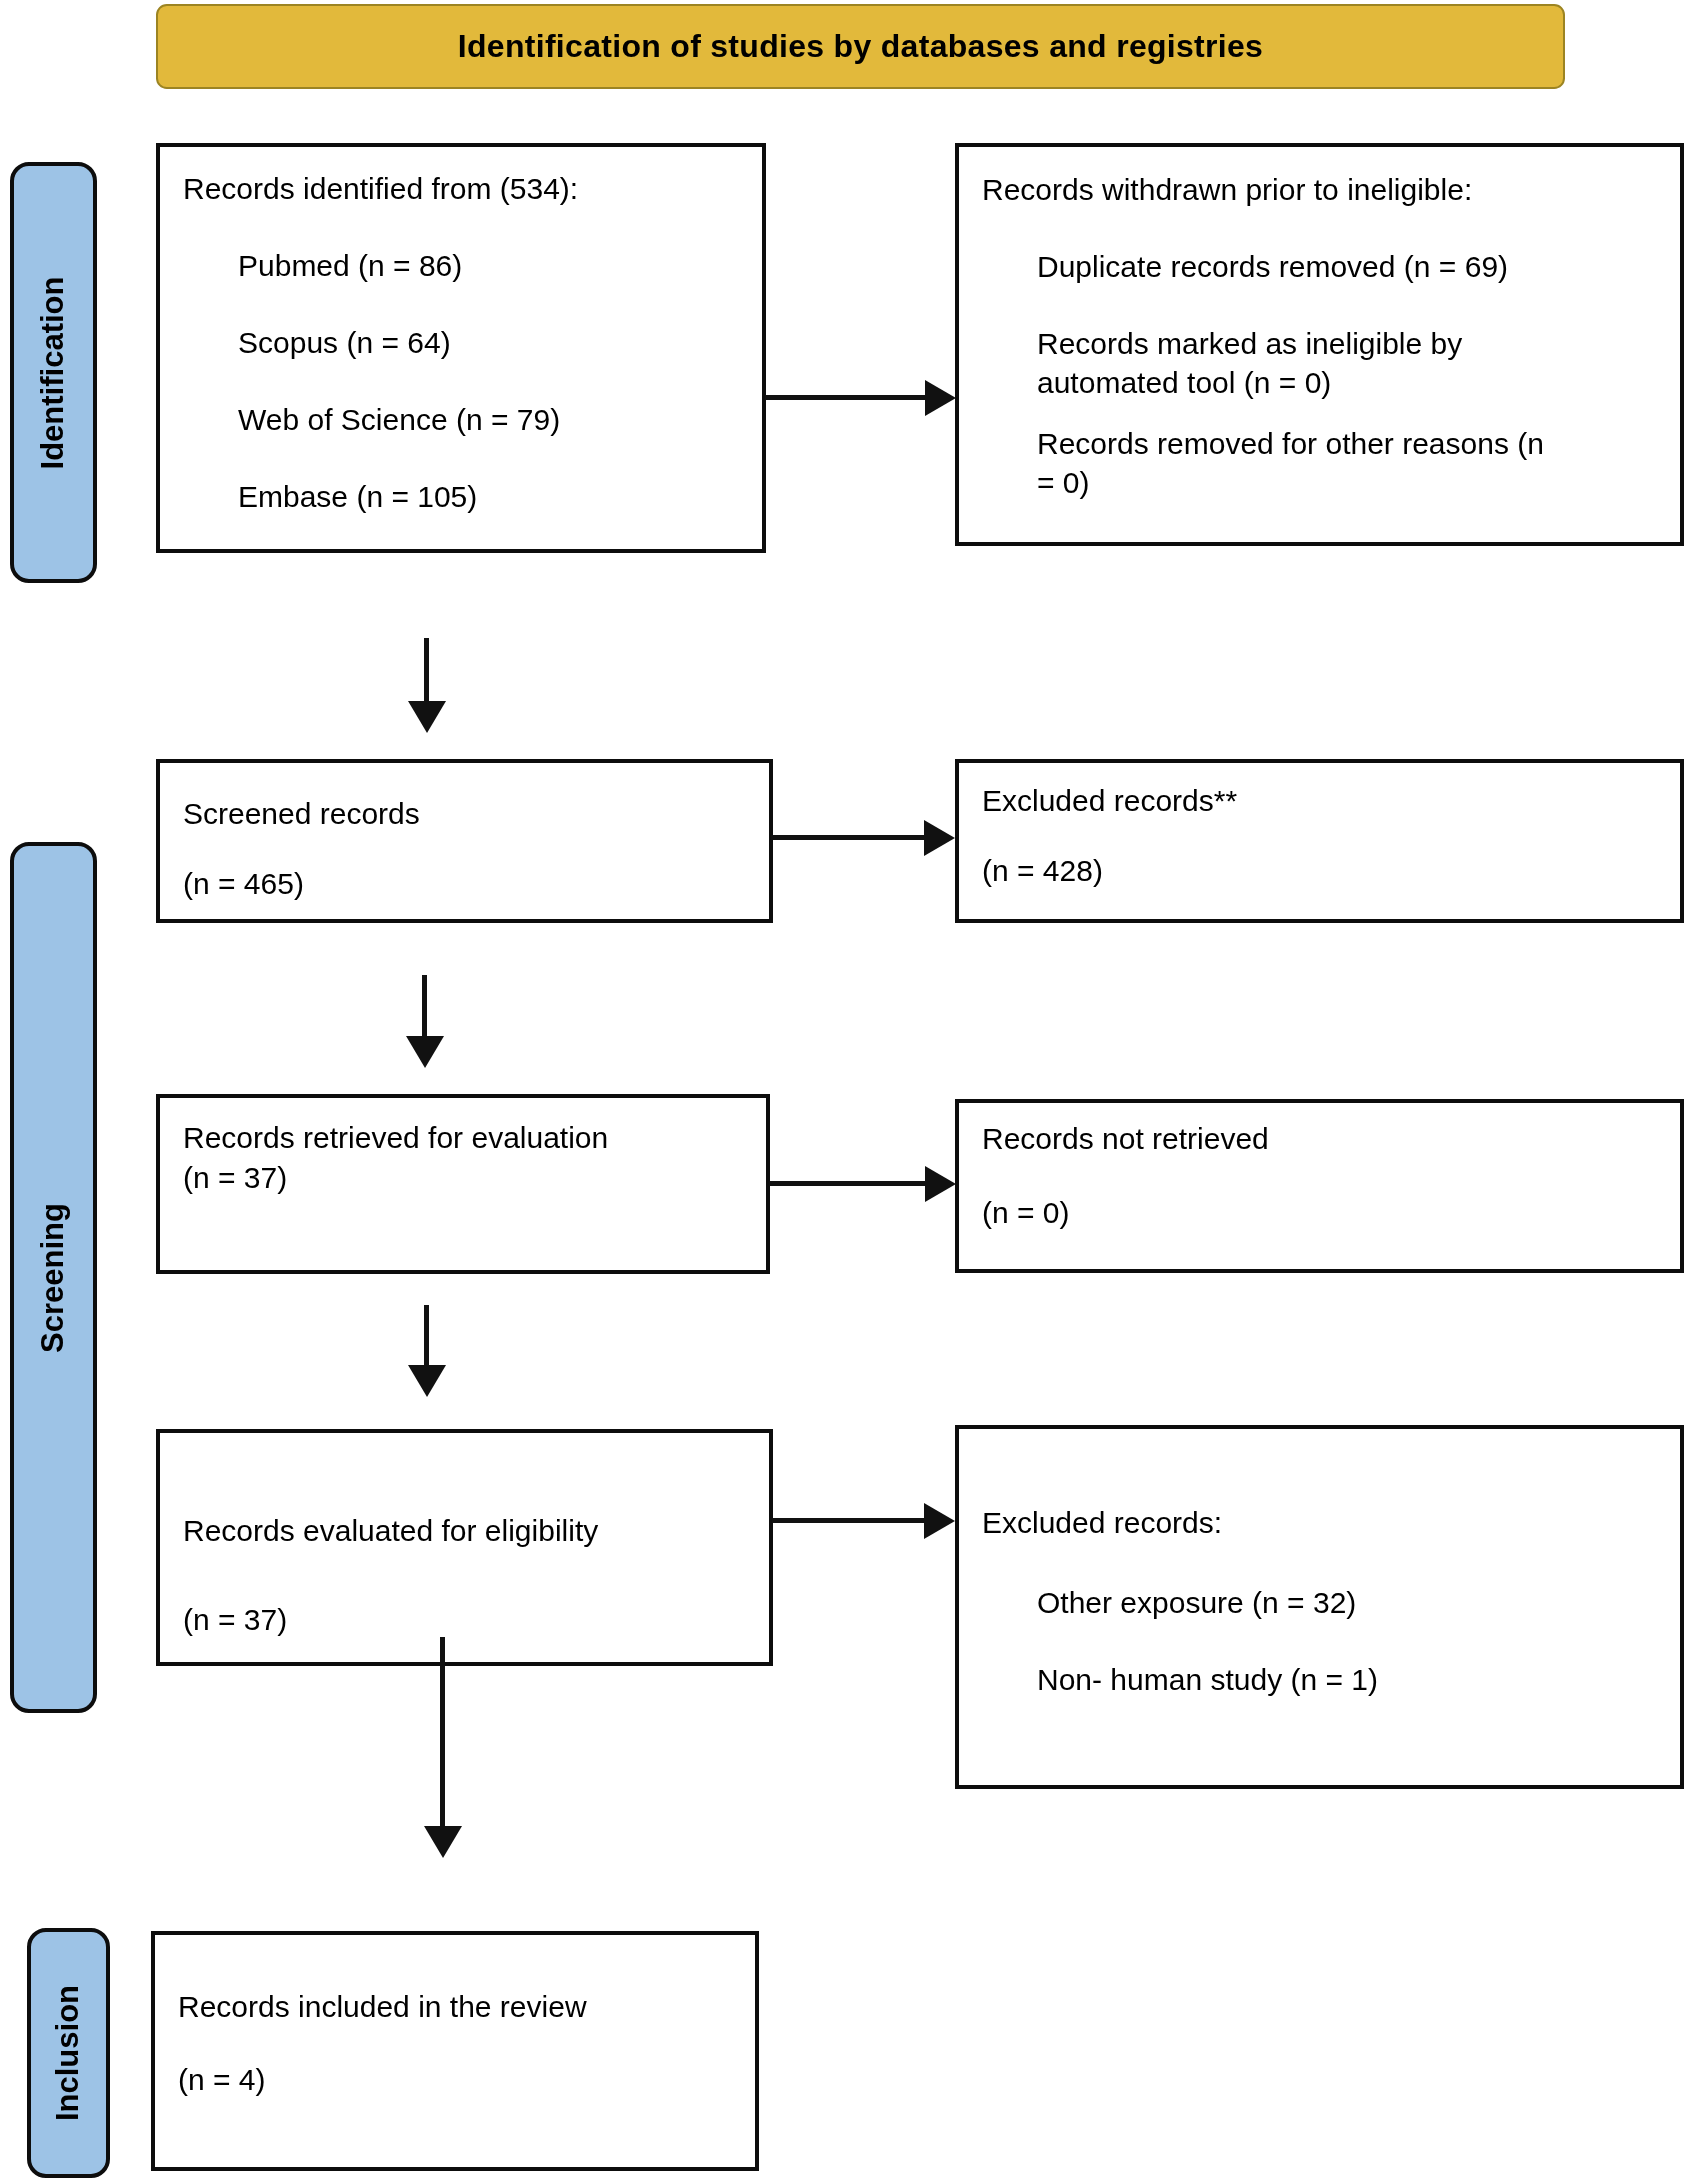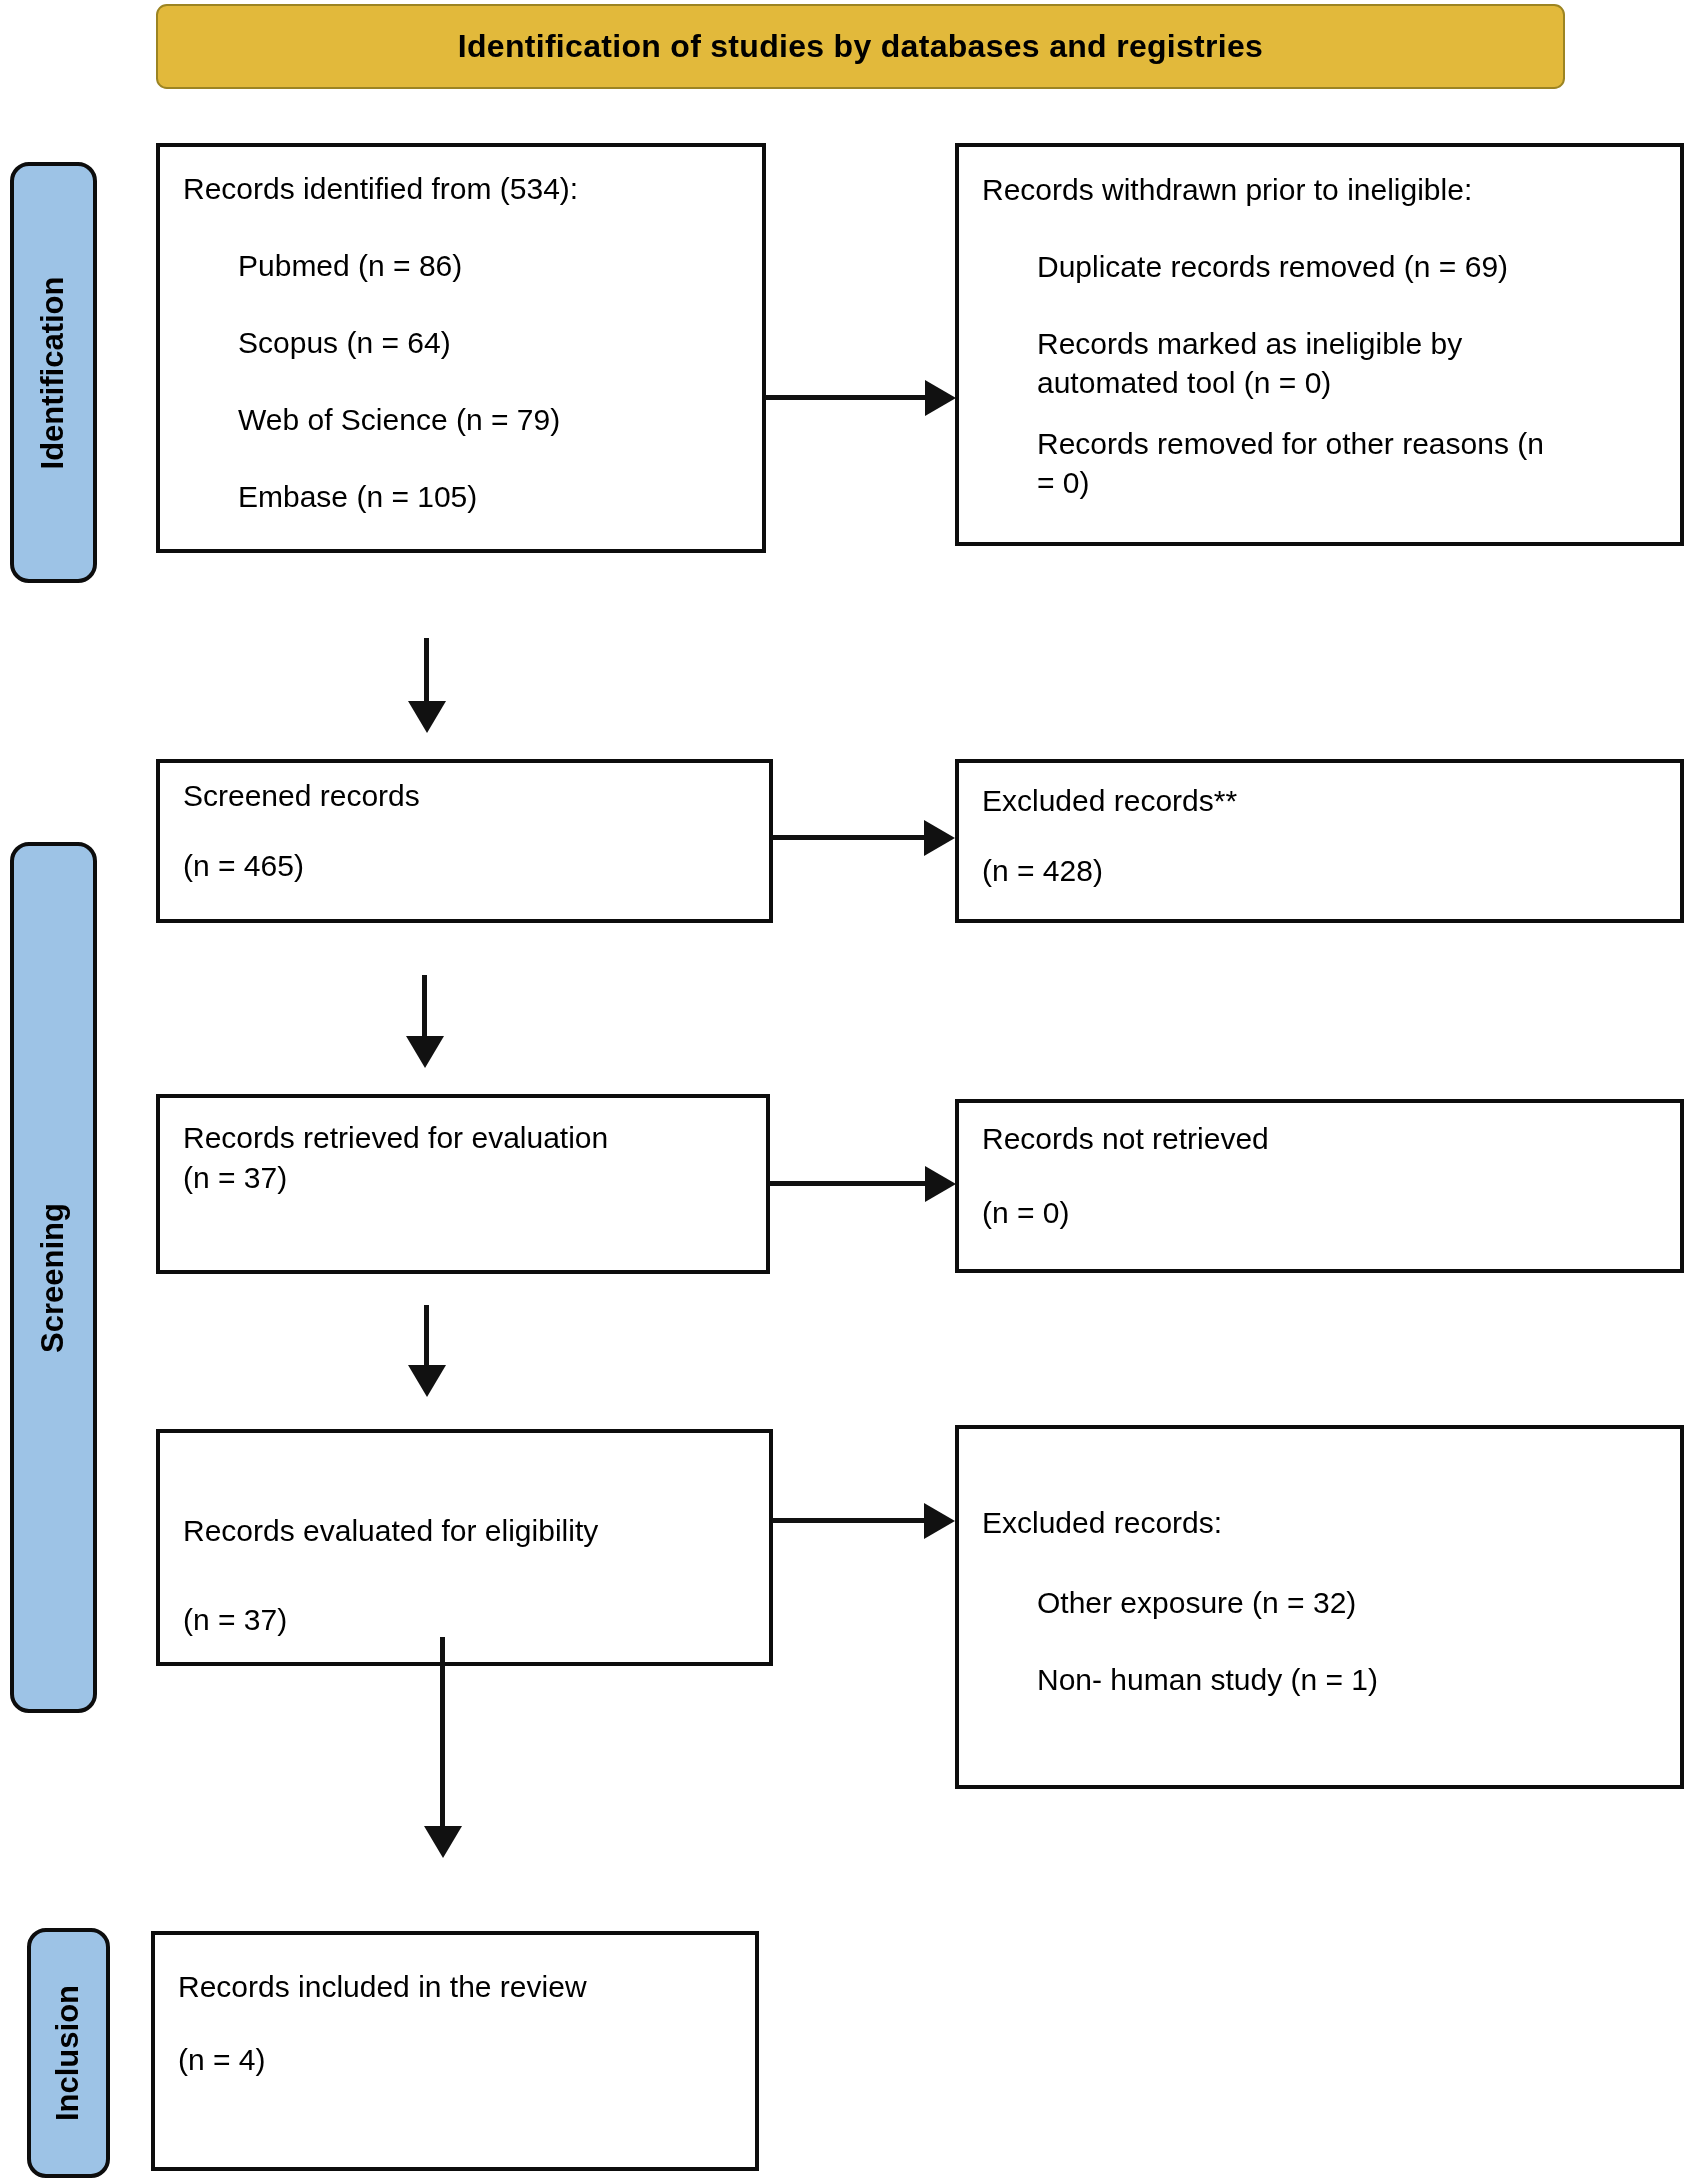--- a/index.html
+++ b/index.html
@@ -90,21 +90,21 @@
     <div class="item" style="margin-top:38px;">Embase (n = 105)</div>
   </div>
 
   <div class="box" style="left:955px;top:143px;width:729px;height:403px;padding-top:23px;">
     <div class="heading">Records withdrawn prior to ineligible:</div>
     <div class="item" style="margin-top:38px;max-width:528px;">Duplicate records removed (n = 69)</div>
     <div class="item" style="margin-top:38px;max-width:528px;">Records marked as ineligible by automated tool (n = 0)</div>
     <div class="item" style="margin-top:22px;max-width:528px;">Records removed for other reasons (n = 0)</div>
   </div>
 
-  <div class="box" style="left:156px;top:759px;width:617px;height:164px;padding-top:13px;">
+  <div class="box" style="left:156px;top:759px;width:617px;height:164px;padding-top:31px;">
     <div class="heading">Screened records</div>
     <div class="count" style="margin-top:31px;">(n = 465)</div>
   </div>
 
   <div class="box" style="left:955px;top:759px;width:729px;height:164px;padding-top:17.6px;">
     <div class="heading">Excluded records**</div>
     <div class="count" style="margin-top:31px;">(n = 428)</div>
   </div>
 
   <div class="box" style="left:156px;top:1094px;width:614px;height:180px;padding-top:20px;">
@@ -121,21 +121,21 @@
     <div class="heading">Records evaluated for eligibility</div>
     <div class="count" style="margin-top:50px;">(n = 37)</div>
   </div>
 
   <div class="box" style="left:955px;top:1425px;width:729px;height:364px;padding-top:74px;">
     <div class="heading">Excluded records:</div>
     <div class="item" style="margin-top:41px;">Other exposure (n = 32)</div>
     <div class="item" style="margin-top:38px;">Non- human study (n = 1)</div>
   </div>
 
-  <div class="box" style="left:151px;top:1931px;width:608px;height:240px;padding-top:32px;">
+  <div class="box" style="left:151px;top:1931px;width:608px;height:240px;padding-top:52px;">
     <div class="heading">Records included in the review</div>
     <div class="count" style="margin-top:34px;">(n = 4)</div>
   </div>
 
   <div class="arrow-h" style="left:765px;top:395px;width:160px;"></div>
   <div class="arrow-h" style="left:771px;top:835px;width:153px;"></div>
   <div class="arrow-h" style="left:769px;top:1181px;width:156px;"></div>
   <div class="arrow-h" style="left:772px;top:1518px;width:152px;"></div>
 
   <div class="arrow-v" style="left:424px;top:638px;height:63px;"></div>

